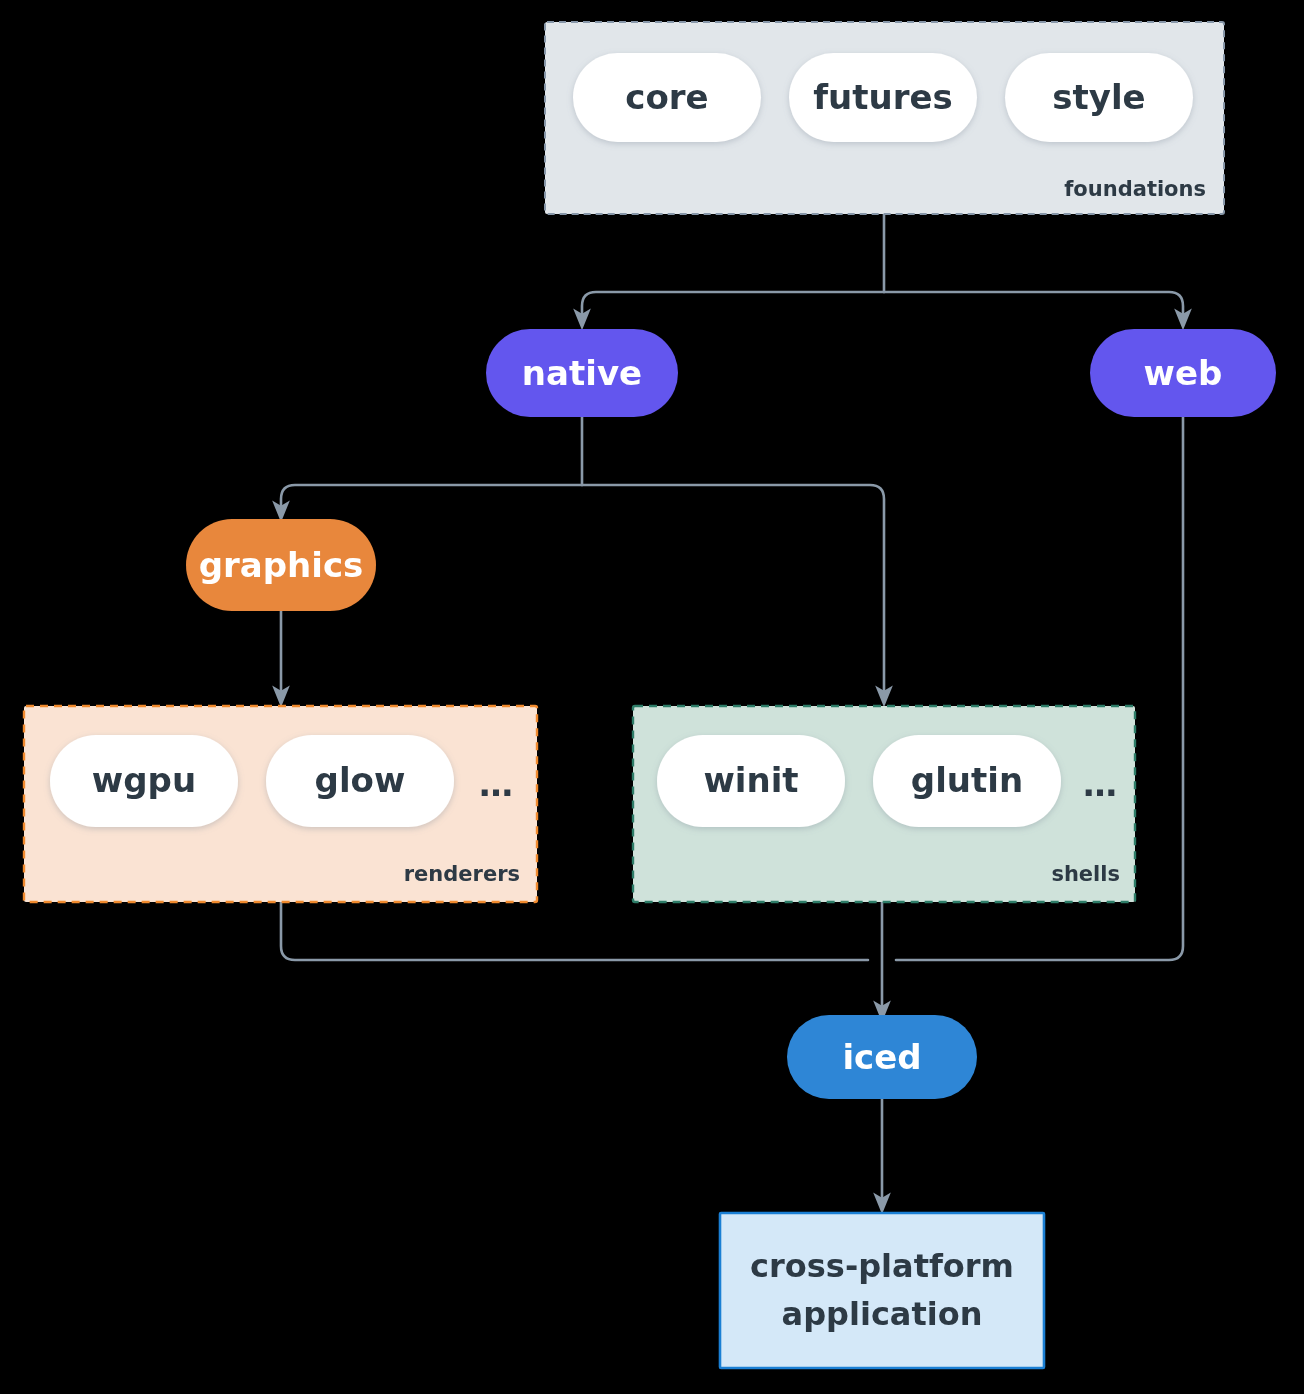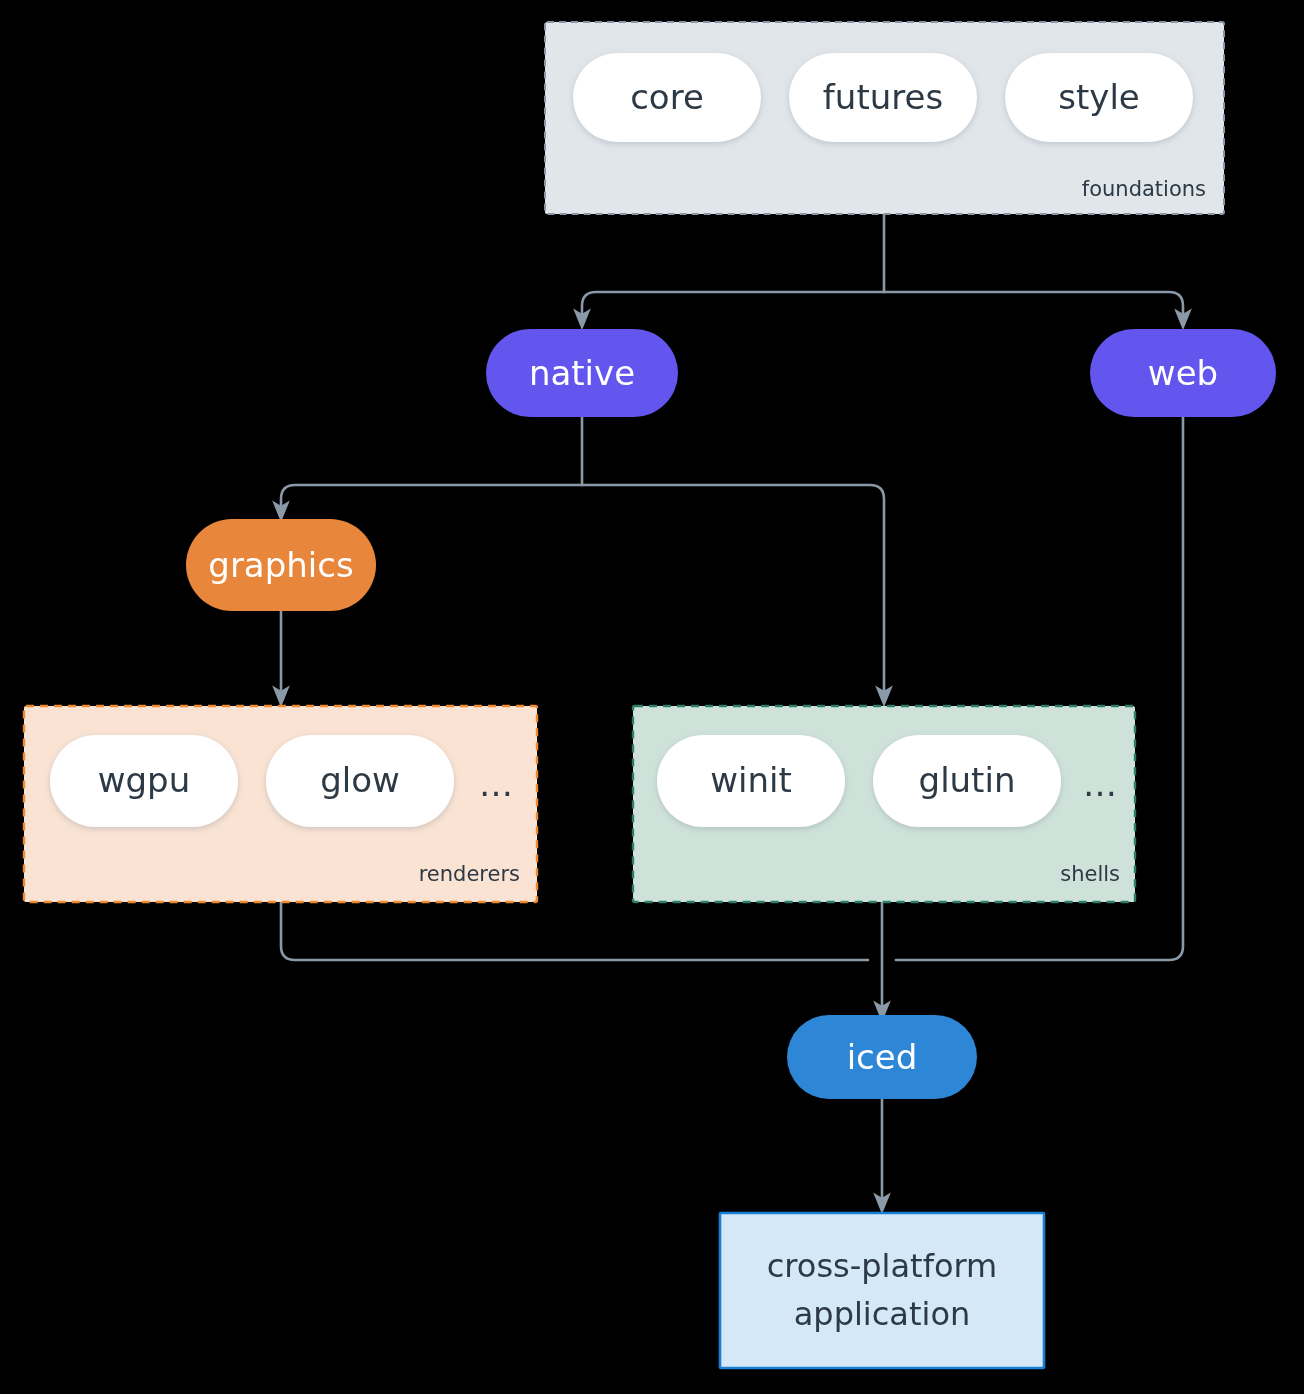--- a/index.html
+++ b/index.html
@@ -1,20 +1,20 @@
 <!DOCTYPE html>
 <html><head>
 <meta charset="utf-8">
 <style>
   html,body{margin:0;padding:0;background:#000;}
   body{
     width:1304px;height:1394px;overflow:hidden;
     font-family:"DejaVu Sans", sans-serif;
   }
-  #stage{position:relative;width:1064px;height:1394px;background:#000;}
+  #stage{position:relative;width:1064px;height:1394px;background:#000;font-weight:bold;}
   svg.diagram{position:absolute;inset:0;width:1304px;height:1394px;display:block;}
 
   .node-label{
     font-family:"DejaVu Sans", sans-serif;
     dominant-baseline:middle;
     text-anchor:middle;
   }
   .pill-label{ font-size:34px; fill:#2d3a45; }
   .stage-label{ font-size:34px; fill:#ffffff; }
   .cluster-label{ font-size:21px; fill:#2d3a45; text-anchor:end; dominant-baseline:alphabetic; }

